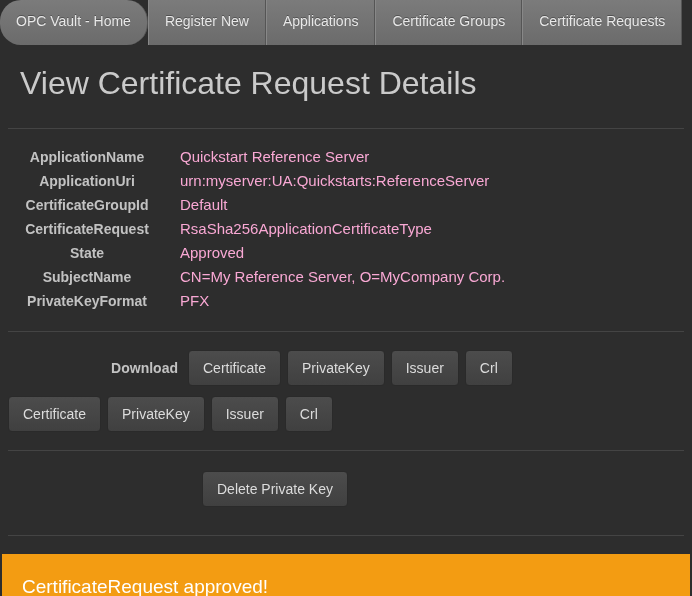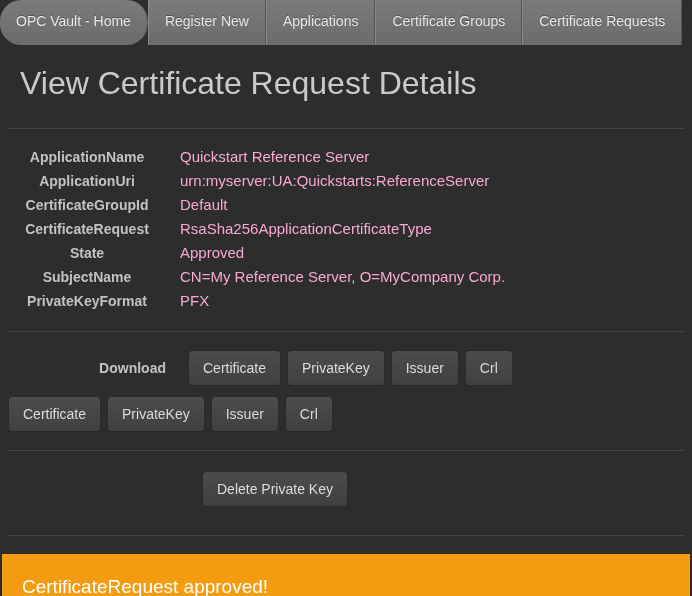--- a/index.html
+++ b/index.html
@@ -73,21 +73,21 @@
       grid-template-columns: 180px 1fr;
       row-gap: 10px;
       align-items: center;
       margin-bottom: 18px;
     }
     .action-label {
       text-align: right;
       font-weight: 700;
       color: #c2c2c2;
       font-size: 14px;
-      padding-right: 22px;
+      padding-right: 10px;
     }
     .button-row {
       display: flex;
       gap: 6px;
     }
     .btn {
       background: linear-gradient(to bottom, #4c4c4c 0%, #404040 100%);
       color: #dcdcdc;
       border: 1px solid #2a2a2a;
       border-radius: 4px;

